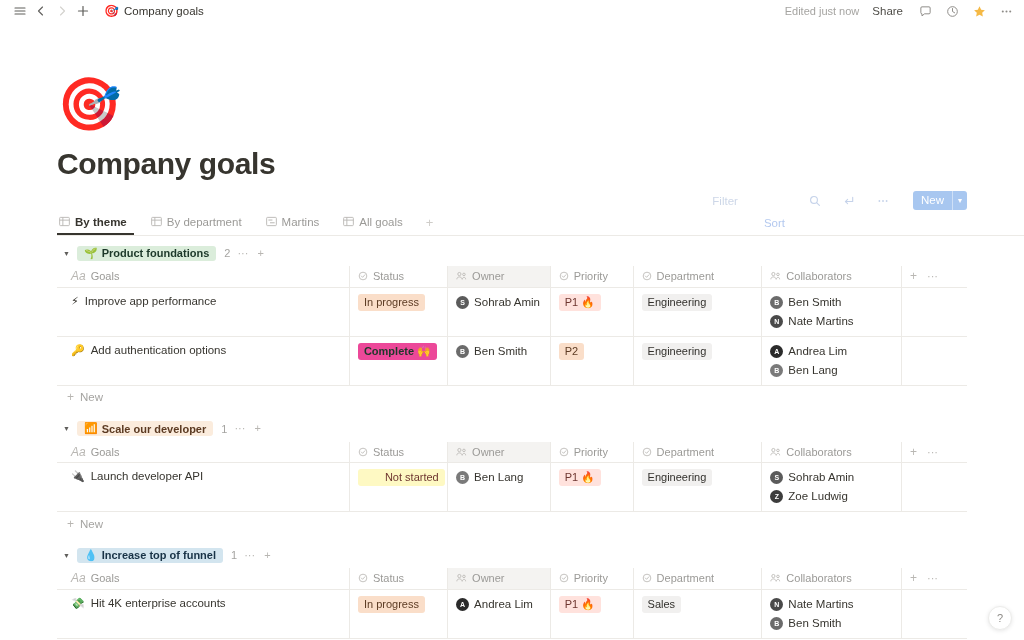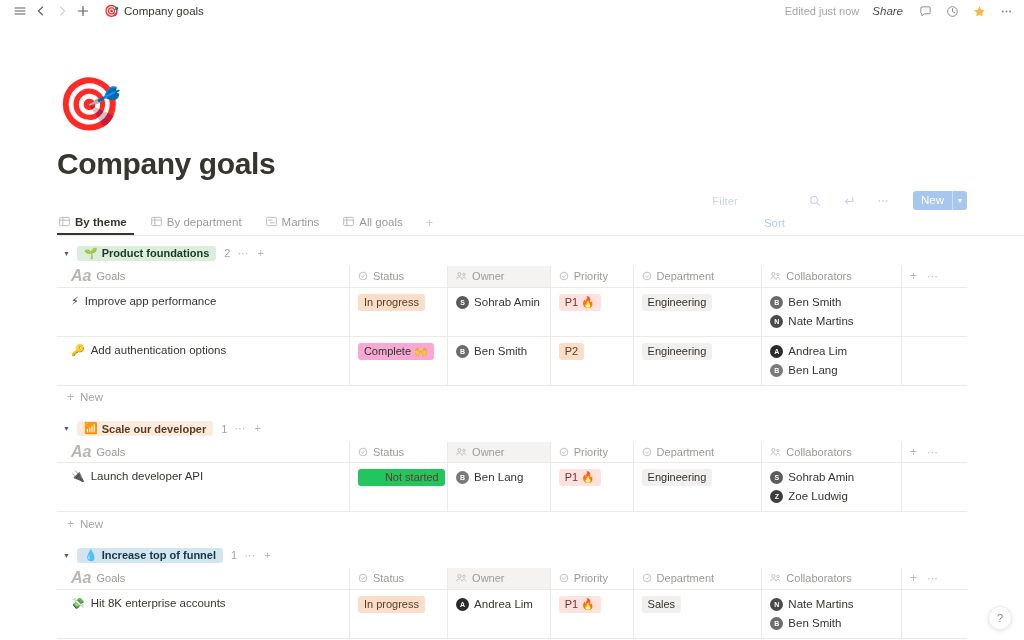--- a/index.html
+++ b/index.html
@@ -30,21 +30,21 @@
   .tb-breadcrumb {
     display: flex; align-items: center; gap: 5px;
     margin-left: 5px; font-size: 11.5px; color: #37352f;
     padding: 2px 5px; border-radius: 3px; cursor: pointer;
   }
   .tb-right {
     margin-left: auto; display: flex; align-items: center; gap: 9px;
     font-size: 11.5px; color: #9b9a97;
   }
   .tb-right .edited { color: #a5a4a1; font-size: 11px; }
-  .tb-right .share { color: #4f4d48; cursor: pointer; padding: 2px 4px; border-radius: 3px; font-style: italic; }
+  .tb-right .share { color: #4f4d48; cursor: pointer; padding: 2px 4px; border-radius: 3px; }
   .tb-act {
     width: 18px; height: 18px; display: flex; align-items: center; justify-content: center;
     cursor: pointer; border-radius: 3px; color: #8d8b87;
   }
   .star { color: #f5b945; font-size: 13px; }
 
   
   .page { padding-left: 57px; padding-top: 55px; }
   .page-emoji { font-size: 52px; line-height: 1; margin-bottom: 16px; user-select: none; }
   .page-title {
@@ -135,21 +135,21 @@
   table.db th.last { border-right: none; }
   table.db td {
     font-size: 11.5px; color: #37352f; padding: 6px 8px;
     border-bottom: 1px solid #eceae6;
     border-right: 1px solid #eceae6;
     vertical-align: top; height: 38px;
   }
   table.db td.last { border-right: none; }
 
   .colh-ico { color: #b9b7b3; font-size: 10px; display: inline-flex; }
-  .aa { font-size: 16px; color: #b9b7b3; font-weight: 700; font-style: italic; }
+  .aa { font-size: 12px; color: #b9b7b3; font-weight: 400; font-style: italic; }
 
   .title-cell { display: flex; align-items: flex-start; gap: 6px; padding-left: 14px; }
   .title-cell .em { font-size: 11px; line-height: 15px; }
   .title-cell .tx { line-height: 15px; }
 
   .pill {
     display: inline-flex; align-items: center; gap: 3px;
     font-size: 11px; padding: 1px 6px; border-radius: 3px;
     line-height: 15px; white-space: nowrap;
   }
@@ -473,21 +473,21 @@
               </td>
               <td class="last"></td>
             </tr>
             <tr>
               <td style="padding-left: 0px;">
                 <div class="title-cell">
                   <span class="em">🔑</span>
                   <span class="tx">Add authentication options</span>
                 </div>
               </td>
-              <td><span class="pill" style="background: #f9a8d4; color: rgb(28, 56, 41);">
+              <td><span class="pill" style="background: #ec4899; color: rgb(28, 56, 41); font-weight: bold;">
                   <span>Complete</span>
                   <span>🙌</span>
                 </span></td>
               <td>
                 <div class="person">
                   <span class="avatar" style="background:#6b6b6b">B</span>
                   <span class="pname">Ben Smith</span>
                 </div>
               </td>
               <td><span class="pill" style="background: rgb(250, 222, 201); color: rgb(92, 59, 35);">
@@ -611,21 +611,21 @@
             </tr>
           </thead>
           <tbody>
             <tr>
               <td style="padding-left: 0px;">
                 <div class="title-cell">
                   <span class="em">🔌</span>
                   <span class="tx">Launch developer API</span>
                 </div>
               </td>
-              <td><span class="pill" style="background: #22c55e; color: rgb(110, 54, 48); padding-left: 27px;">
+              <td><span class="pill" style="background: #fef9c3; color: rgb(110, 54, 48); padding-left: 27px;">
                   <span>Not started</span>
                 </span></td>
               <td>
                 <div class="person">
                   <span class="avatar" style="background:#7a7a7a">B</span>
                   <span class="pname">Ben Lang</span>
                 </div>
               </td>
               <td><span class="pill" style="background: rgb(255, 226, 221); color: rgb(110, 54, 48);">
                   <span>P1</span>
@@ -746,21 +746,21 @@
                 </div>
               </th>
               <th class="last"><span class="hplus">+</span><span class="hdots">···</span></th>
             </tr>
           </thead>
           <tbody>
             <tr>
               <td style="padding-left: 0px;">
                 <div class="title-cell">
                   <span class="em">💸</span>
-                  <span class="tx">Hit 8K enterprise accounts</span>
+                  <span class="tx">Hit 4K enterprise accounts</span>
                 </div>
               </td>
               <td><span class="pill" style="background: rgb(250, 222, 201); color: rgb(92, 59, 35);">
                   <span>In progress</span>
                 </span></td>
               <td>
                 <div class="person">
                   <span class="avatar" style="background:#2b2b2b">A</span>
                   <span class="pname">Andrea Lim</span>
                 </div>

